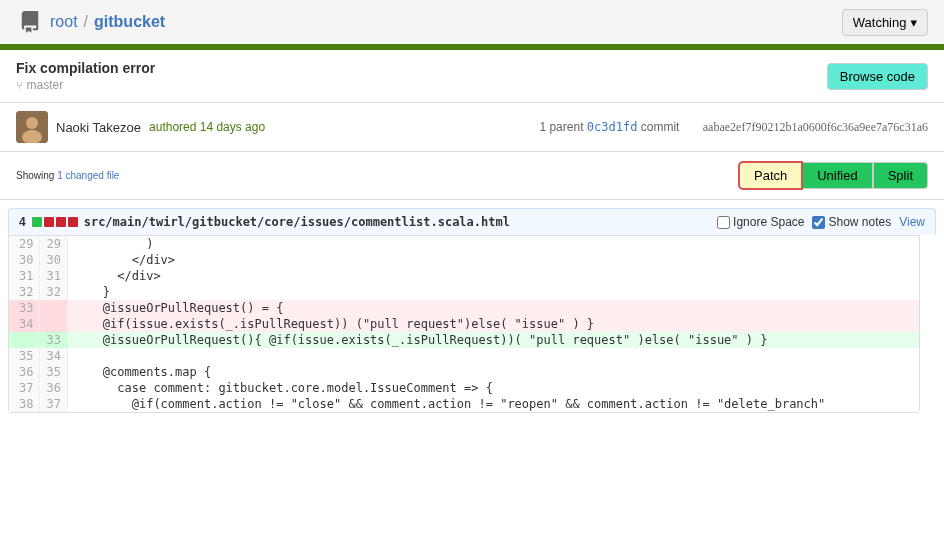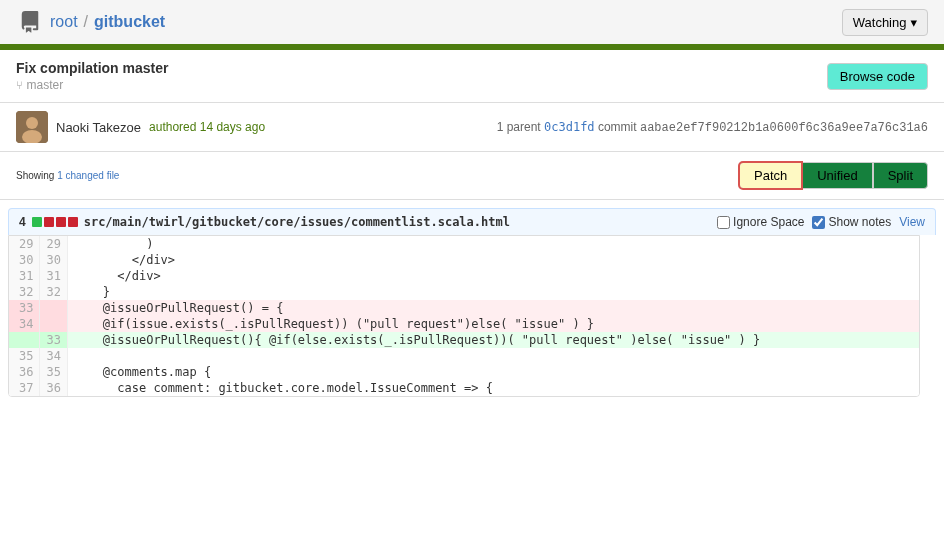--- a/index.html
+++ b/index.html
@@ -44,21 +44,21 @@
     .commit-hash-info a { color: #4078c0; font-family: monospace; }
 
     .diff-controls {
       display: flex; align-items: center; justify-content: space-between;
       padding: 10px 16px; border-bottom: 1px solid #ddd;
     }
     .showing-text { font-size: 10px; }
     .showing-text a { color: #4078c0; }
     .view-btns { display: flex; gap: 0; }
     .view-btn {
-      padding: 5px 14px; border: 1px solid #ccc; background: #15803d;
+      padding: 5px 14px; border: 1px solid #ccc; background: #22c55e;
       cursor: pointer; font-size: 13px;
     }
     .view-btn:first-child { border-radius: 4px 0 0 4px; }
     .view-btn:last-child { border-radius: 0 4px 4px 0; }
     .view-btn.active-patch {
       background: #fef9c3;
       outline: 2px solid #d9534f;
       outline-offset: -1px;
       z-index: 2;
       position: relative;
@@ -114,21 +114,21 @@
     <a style="font-weight:bold;">gitbucket</a>
   </div>
   <button class="watching-btn">
     <span>Watching</span>
     <span>▾</span>
   </button>
 </div>
 
 <div class="commit-info-bar">
   <div>
-    <div class="commit-title">Fix compilation master</div>
+    <div class="commit-title">Fix compilation error</div>
     <div class="commit-branch">
       <span style="font-size:11px;">⑂</span>
       <span>master</span>
     </div>
   </div>
   <button class="browse-btn">Browse code</button>
 </div>
 
 <div class="author-bar">
   <div class="avatar">
@@ -137,21 +137,21 @@
       <circle cx="16" cy="12" r="6" fill="#D4A97A"></circle>
       <ellipse cx="16" cy="26" rx="10" ry="7" fill="#D4A97A"></ellipse>
     </svg>
   </div>
   <span style="font-weight:normal;">Naoki Takezoe</span>
   <span class="author-meta">authored 14 days ago</span>
   <div class="commit-hash-info">
     <span>1 parent</span>
     <a>0c3d1fd</a>
     <span>commit</span>
-    <span style="font-family:Liberation Mono, monospace;">aabae2ef7f90212b1a0600f6c36a9ee7a76c31a6</span>
+    <span style="font-family:Liberation Serif, serif;margin-left:20px;">aabae2ef7f90212b1a0600f6c36a9ee7a76c31a6</span>
   </div>
 </div>
 
 <div class="diff-controls">
   <div class="showing-text">
     <span>Showing </span><a>1 changed file</a>
   </div>
   <div class="view-btns">
     <button class="view-btn active-patch">Patch</button>
     <button class="view-btn">Unified</button>
@@ -212,32 +212,37 @@
           <td class="line-code">    @issueOrPullRequest() = {</td>
         </tr>
         <tr class="diff-del">
           <td class="line-num">34</td>
           <td class="line-num"></td>
           <td class="line-code">    @if(issue.exists(_.isPullRequest)) ("pull request")else( "issue" ) }</td>
         </tr>
         <tr class="diff-add">
           <td class="line-num"></td>
           <td class="line-num">33</td>
-          <td class="line-code">    @issueOrPullRequest(){ @if(else.exists(_.isPullRequest))( "pull request" )else( "issue" ) }</td>
+          <td class="line-code">    @issueOrPullRequest(){ @if(issue.exists(_.isPullRequest))( "pull request" )else( "issue" ) }</td>
         </tr>
         <tr class="diff-context">
           <td class="line-num">35</td>
           <td class="line-num">34</td>
           <td class="line-code"></td>
         </tr>
         <tr class="diff-context">
           <td class="line-num">36</td>
           <td class="line-num">35</td>
           <td class="line-code">    @comments.map {</td>
         </tr>
         <tr class="diff-context">
           <td class="line-num">37</td>
           <td class="line-num">36</td>
           <td class="line-code">      case comment: gitbucket.core.model.IssueComment =&gt; {</td>
         </tr>
+        <tr class="diff-context">
+          <td class="line-num">38</td>
+          <td class="line-num">37</td>
+          <td class="line-code">        @if(comment.action != "close" &amp;&amp; comment.action != "reopen" &amp;&amp; comment.action != "delete_branch"</td>
+        </tr>
       </tbody>
   </table>
 </div>
 
 </body></html>

